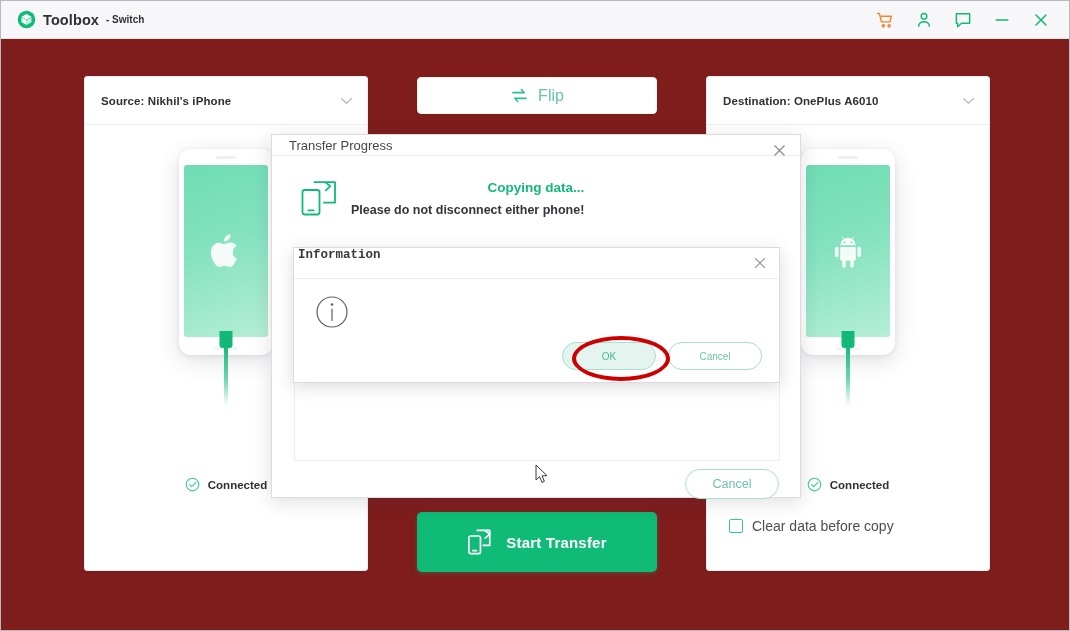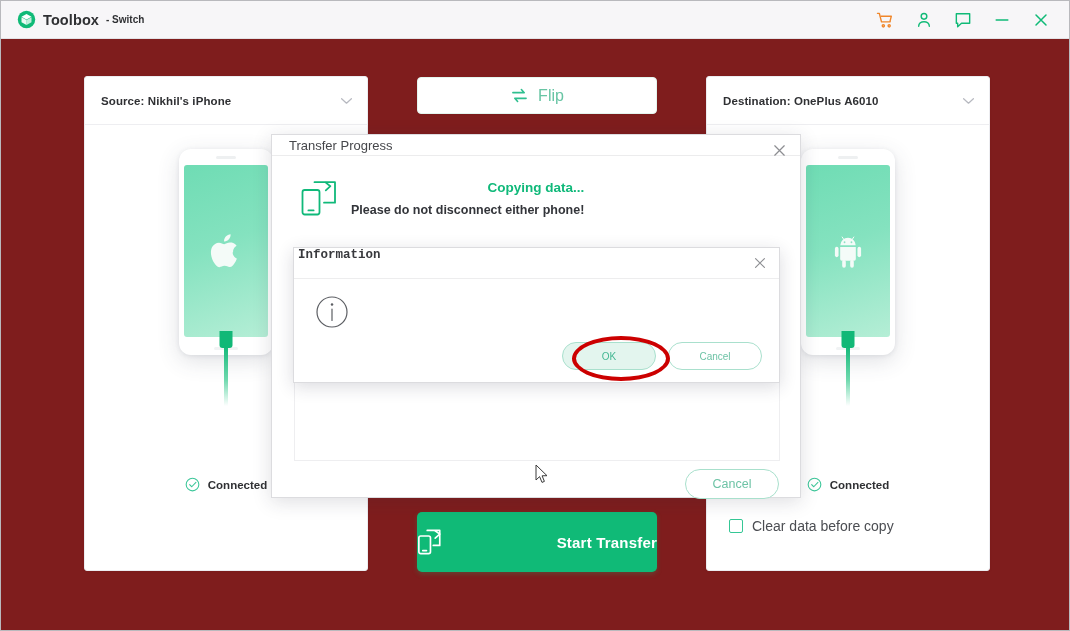--- a/index.html
+++ b/index.html
@@ -132,21 +132,21 @@
   }
   .flip-label { font-size: 16px; color: #68c5a4; }
   .flip-icon { width: 19px; height: 17px; }
 
   
   #start-transfer {
     position: absolute; left: 416px; top: 511px;
     width: 240px; height: 60px;
     background: #10ba77;
     border-radius: 5px;
-    display: flex; align-items: center; justify-content: space-between; gap: 13px;
+    display: flex; align-items: center; justify-content: center; gap: 13px;
     cursor: pointer;
     box-shadow: 0 2px 5px rgba(16,186,119,.25);
   }
   .start-label { font-size: 15px; font-weight: bold; color: #ffffff; letter-spacing: .2px; }
   .start-icon { width: 26px; height: 28px; }
 
   
   #progress-dialog {
     position: absolute; left: 270px; top: 133px;
     width: 530px; height: 364px;

